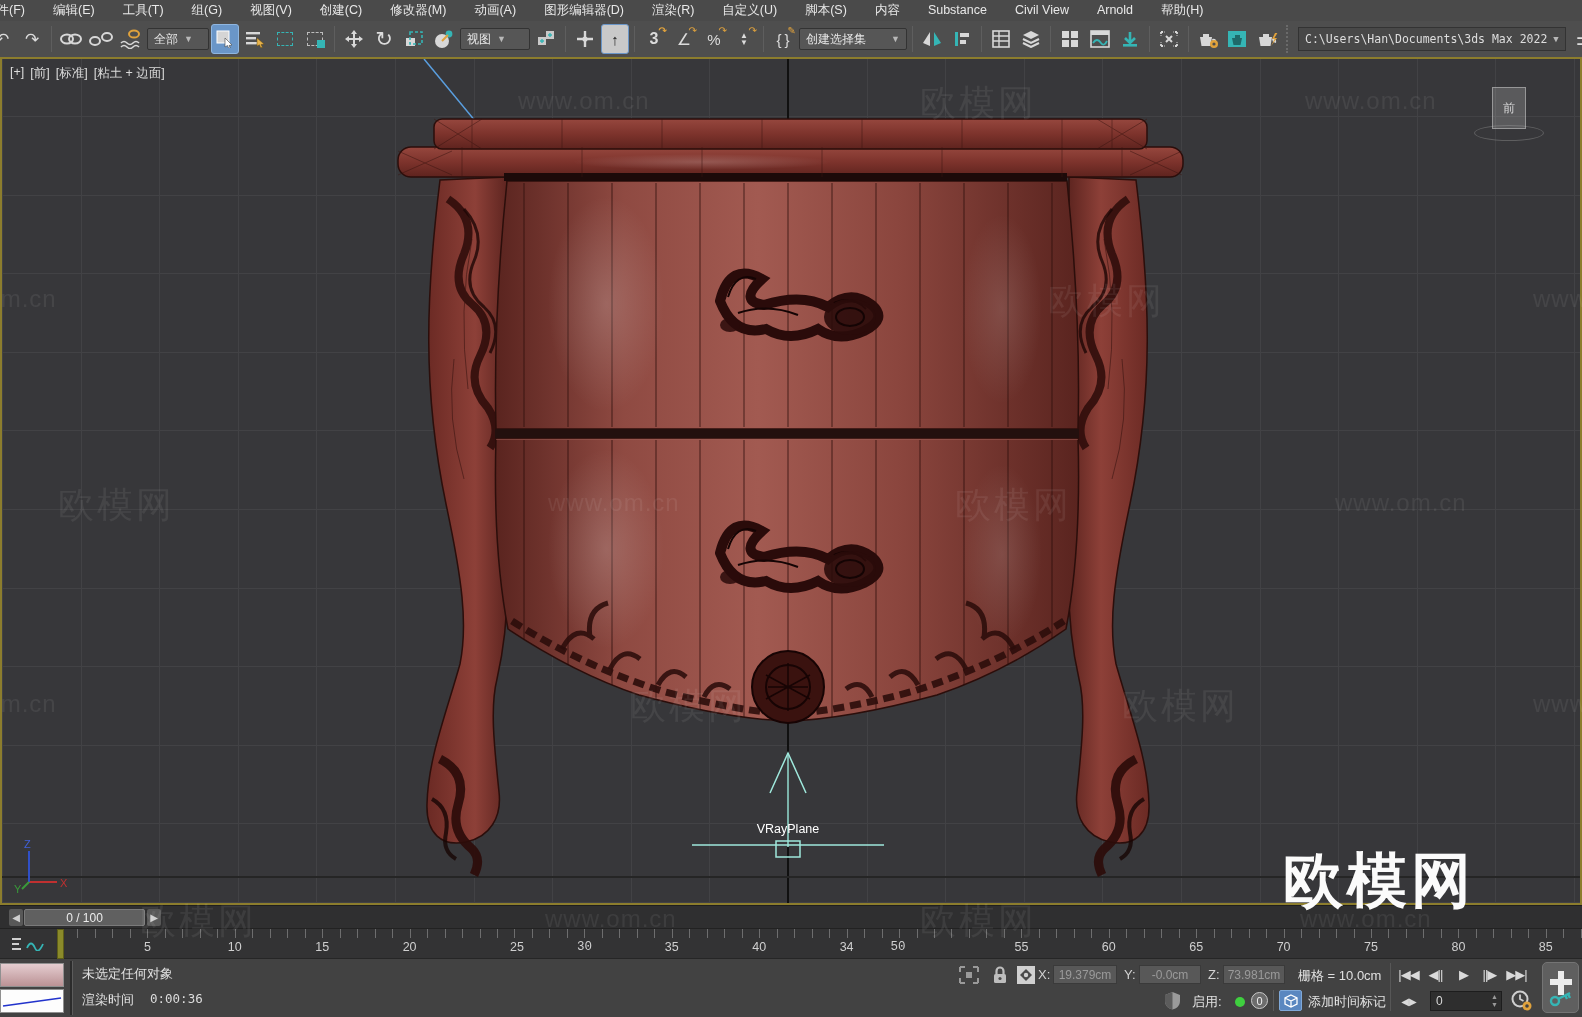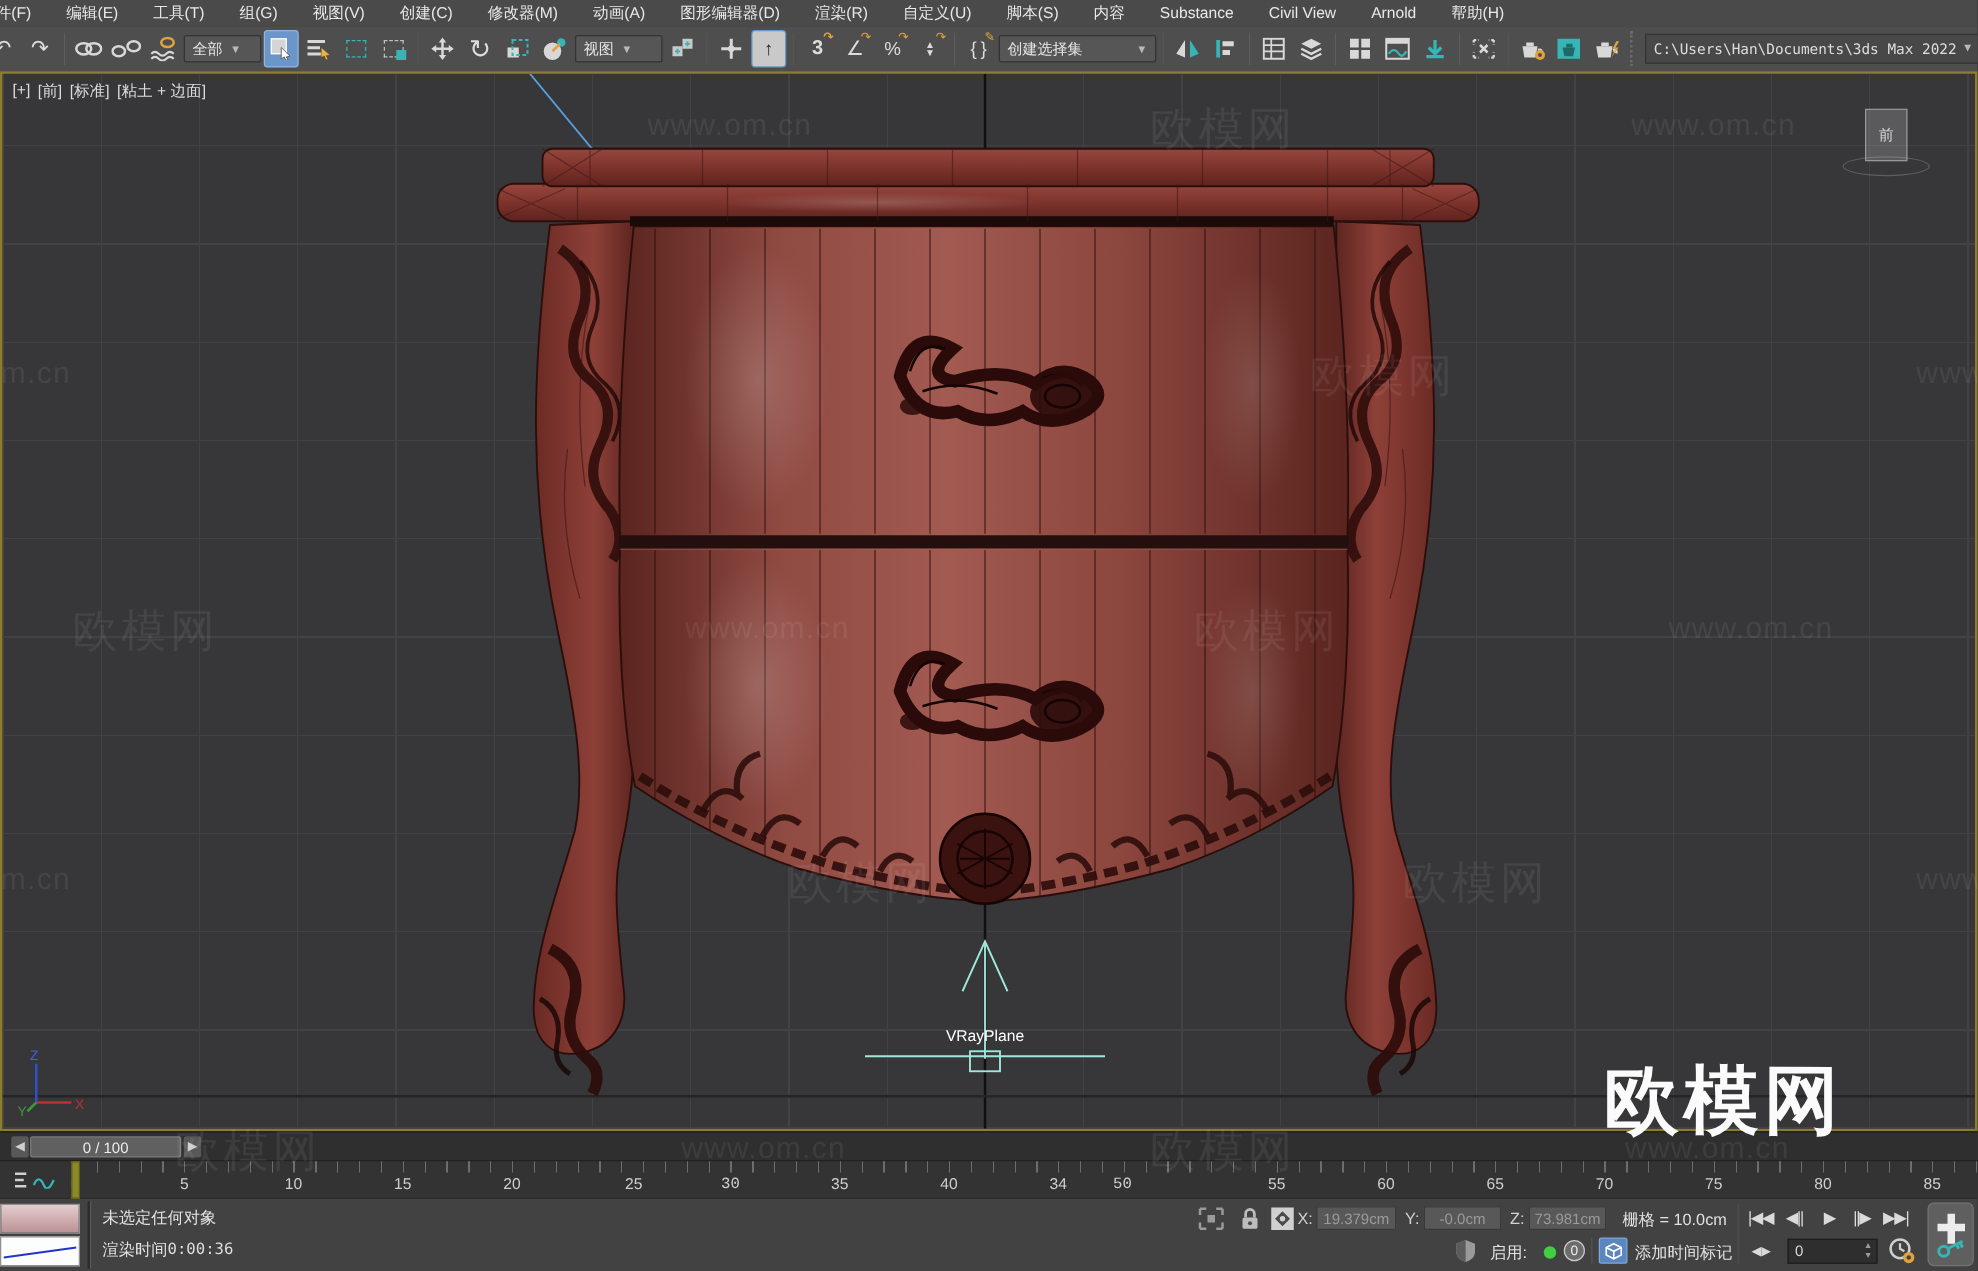--- a/index.html
+++ b/index.html
@@ -73,21 +73,21 @@
   #frame-marker { position:absolute; left:57px; top:0; width:7px; height:30px; background:#8a8a2a;
     border:1px solid #5e5e18; z-index:5; }
   
   #status-bar { position:absolute; top:958px; left:0; width:1582px; height:61px; background:#424242;
     border-top:1px solid #262626; color:#e2e2e2; font-size:13px; }
   #swatch-top { position:absolute; left:0; top:4px; width:64px; height:24px;
     background:linear-gradient(#e5cdd0,#bb9295); border:1px solid #909090; }
   #swatch-bottom { position:absolute; left:0; top:30px; width:64px; height:24px; background:#fdfdfd; border:1px solid #909090; }
   #status-divider { position:absolute; left:70px; top:2px; width:3px; height:54px; background:#2c2c2c; border-right:1px solid #5c5c5c; }
   #selection-status { position:absolute; left:82px; top:6px; }
-  #render-time-row { position:absolute; left:82px; top:32px; display:flex; }
+  #render-time-row { position:absolute; left:82px; top:32px; display:flex; gap:16px; }
   #render-time-value { color:#dcdcdc; font-family:"DejaVu Sans Mono",monospace; font-size:12.5px; }
   .coord-label { position:absolute; top:8px; color:#d2d2d2; }
   .coord-field { position:absolute; top:6px; height:19px; background:#585858; border:1px solid #3a3a3a;
     color:#9a9a9a; font-size:12px; display:flex; align-items:center; justify-content:center; }
   #grid-readout { position:absolute; left:1298px; top:8px; color:#e0e0e0; }
   .sicon { position:absolute; top:6px; }
   
   #enable-label { position:absolute; left:1192px; top:34px; }
   #enable-dot { position:absolute; left:1235px; top:38px; width:10px; height:10px; border-radius:50%; background:#3fcf3f; }
   #enable-count { position:absolute; left:1251px; top:33px; width:17px; height:17px; border-radius:50%;
@@ -225,21 +225,21 @@
       <span class="hook">↷</span>
   </div>
   <div class="tbtn" style="font-size:16px">∠<span class="hook">↷</span></div>
   <div class="tbtn" style="font-size:15px">%<span class="hook">↷</span></div>
   <div class="tbtn">
     <span style="display:flex;flex-direction:column;font-size:8px;line-height:7px">▲<span>▼</span></span>
       <span class="hook">↷</span>
   </div>
   <div class="tsep"></div>
   <div class="tbtn" style="font-size:15px">{ }<span class="hook">✎</span></div>
-  <div class="tdrop" style="width:126px">
+  <div class="tdrop" style="width:108px">
     <span style="flex:1">创建选择集</span>
     <span class="arr">▼</span>
   </div>
   <div class="tsep"></div>
   <div class="tbtn">
     <svg class="mini-svg" width="20" height="18">
         <path d="M8 2 L8 16 L1 13 Z" fill="#d8d8d8"></path>
         <path d="M12 2 L12 16 L19 13 Z" fill="#35b5b5"></path>
       </svg>
   </div>
@@ -516,21 +516,21 @@
         <path d="M1 11 q4 -9 8 0 q3 7 8 -4" fill="none" stroke="#35b5b5" stroke-width="1.8"></path>
       </svg>
   </div>
   <div id="ruler">
       <div id="ruler-labels" style="position:absolute;inset:0">
         <span class="tick-label" style="left: 6px;">0</span>
         <span class="tick-label" style="left: 93.4px;">5</span>
         <span class="tick-label" style="left: 180.8px;">10</span>
         <span class="tick-label" style="left: 268.2px;">15</span>
         <span class="tick-label" style="left: 355.6px;">20</span>
-        <span class="tick-label" style="left: 453px;">25</span>
+        <span class="tick-label" style="left: 463px;">25</span>
         <span class="tick-label" style="left: 530.4px; font-family: Liberation Mono, monospace;">30</span>
         <span class="tick-label" style="left: 617.8px;">35</span>
         <span class="tick-label" style="left: 705.2px;">40</span>
         <span class="tick-label" style="left: 792.6px;">34</span>
         <span class="tick-label" style="left: 844px; font-family: Liberation Mono, monospace;">50</span>
         <span class="tick-label" style="left: 967.4px;">55</span>
         <span class="tick-label" style="left: 1054.8px;">60</span>
         <span class="tick-label" style="left: 1142.2px;">65</span>
         <span class="tick-label" style="left: 1229.6px;">70</span>
         <span class="tick-label" style="left: 1317px;">75</span>

